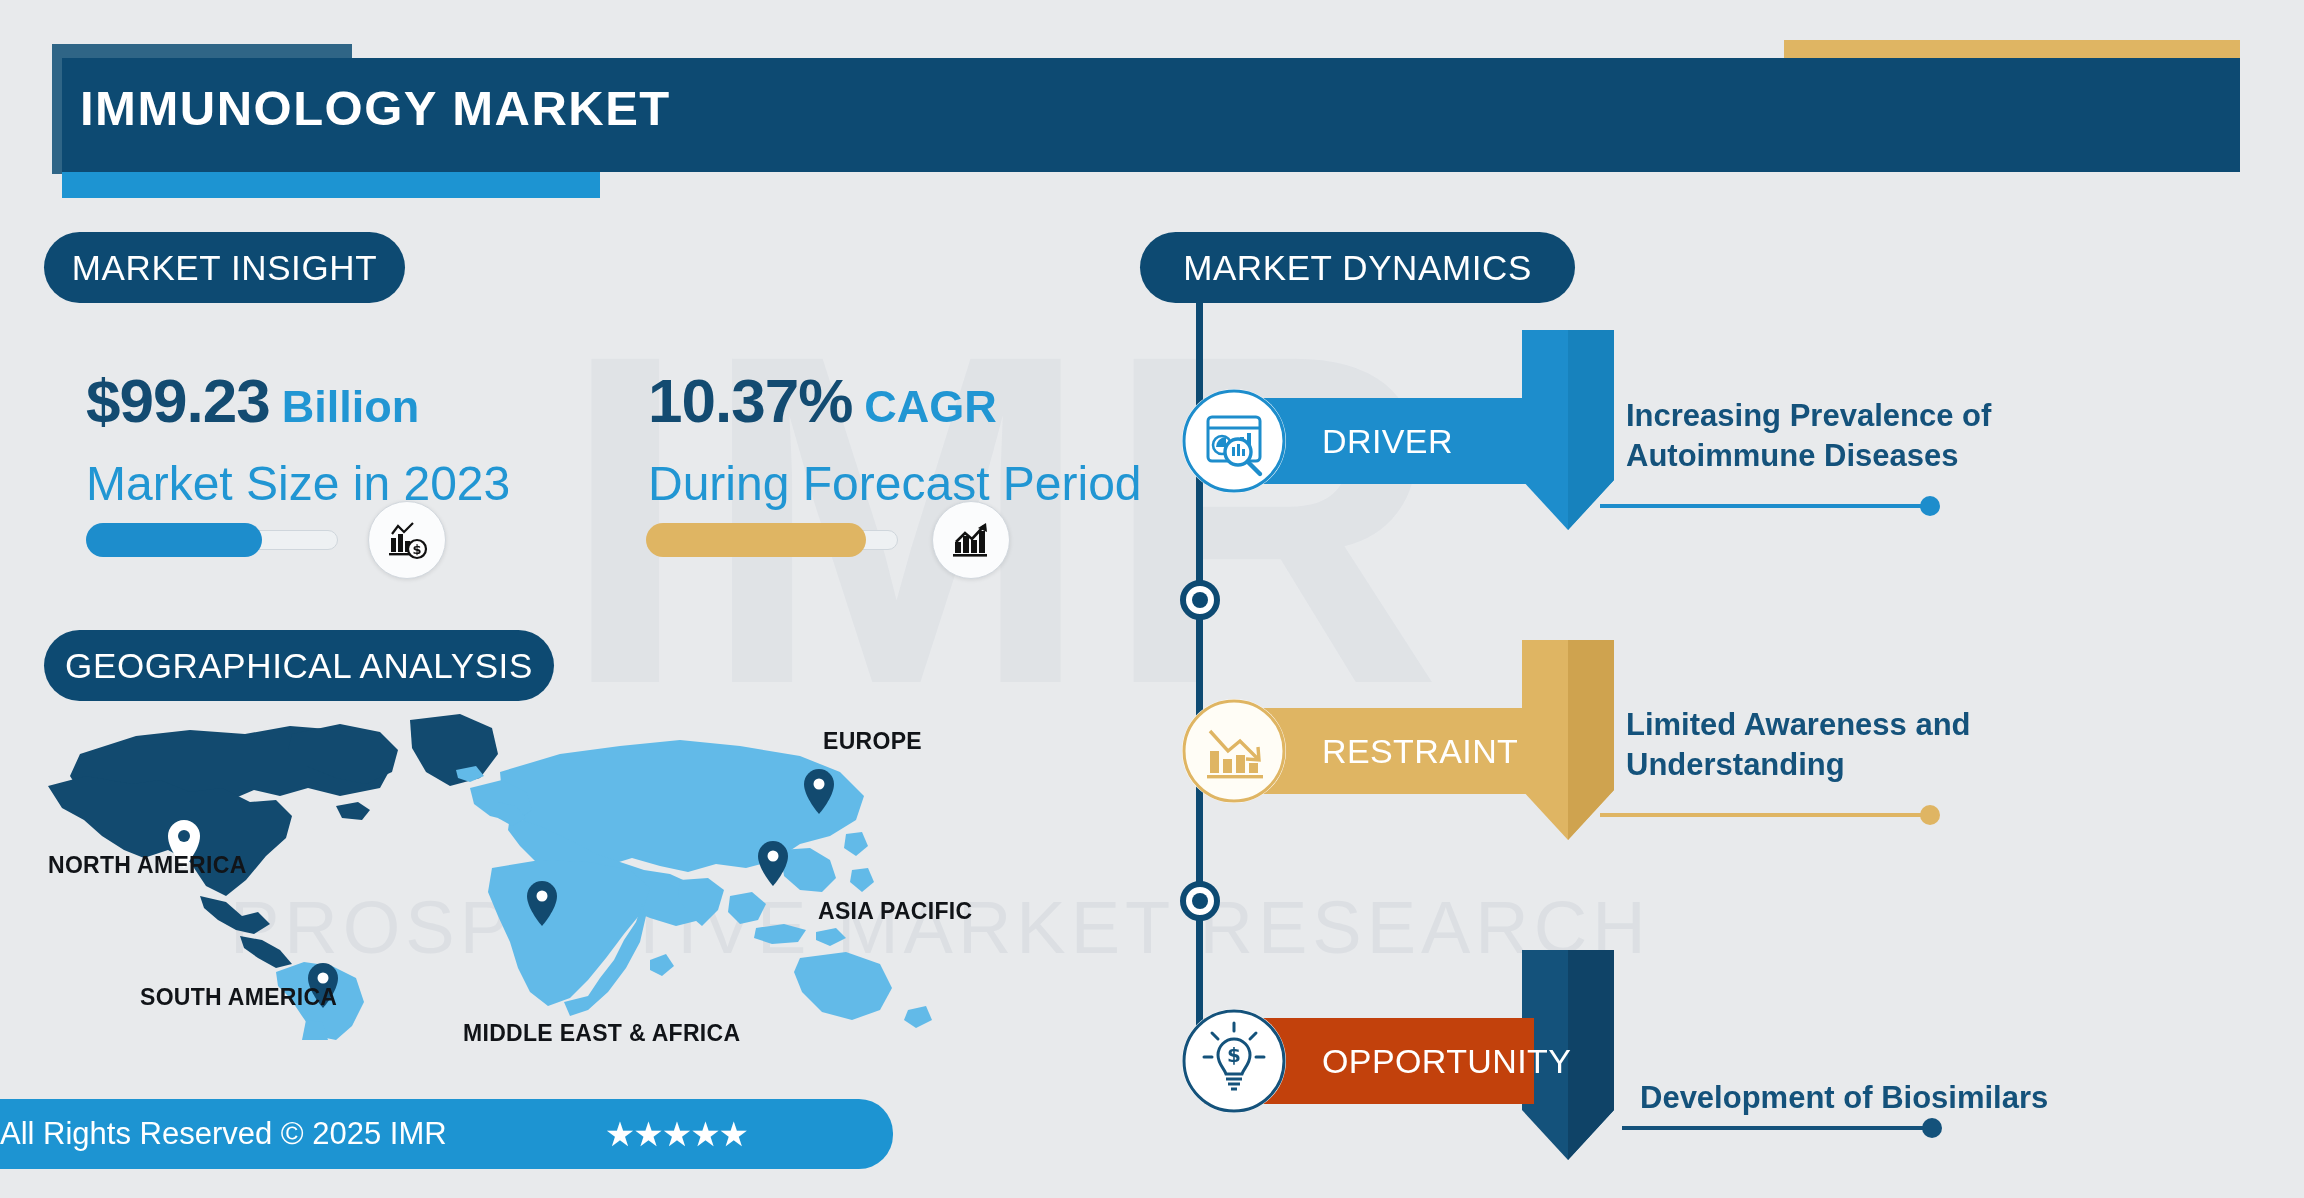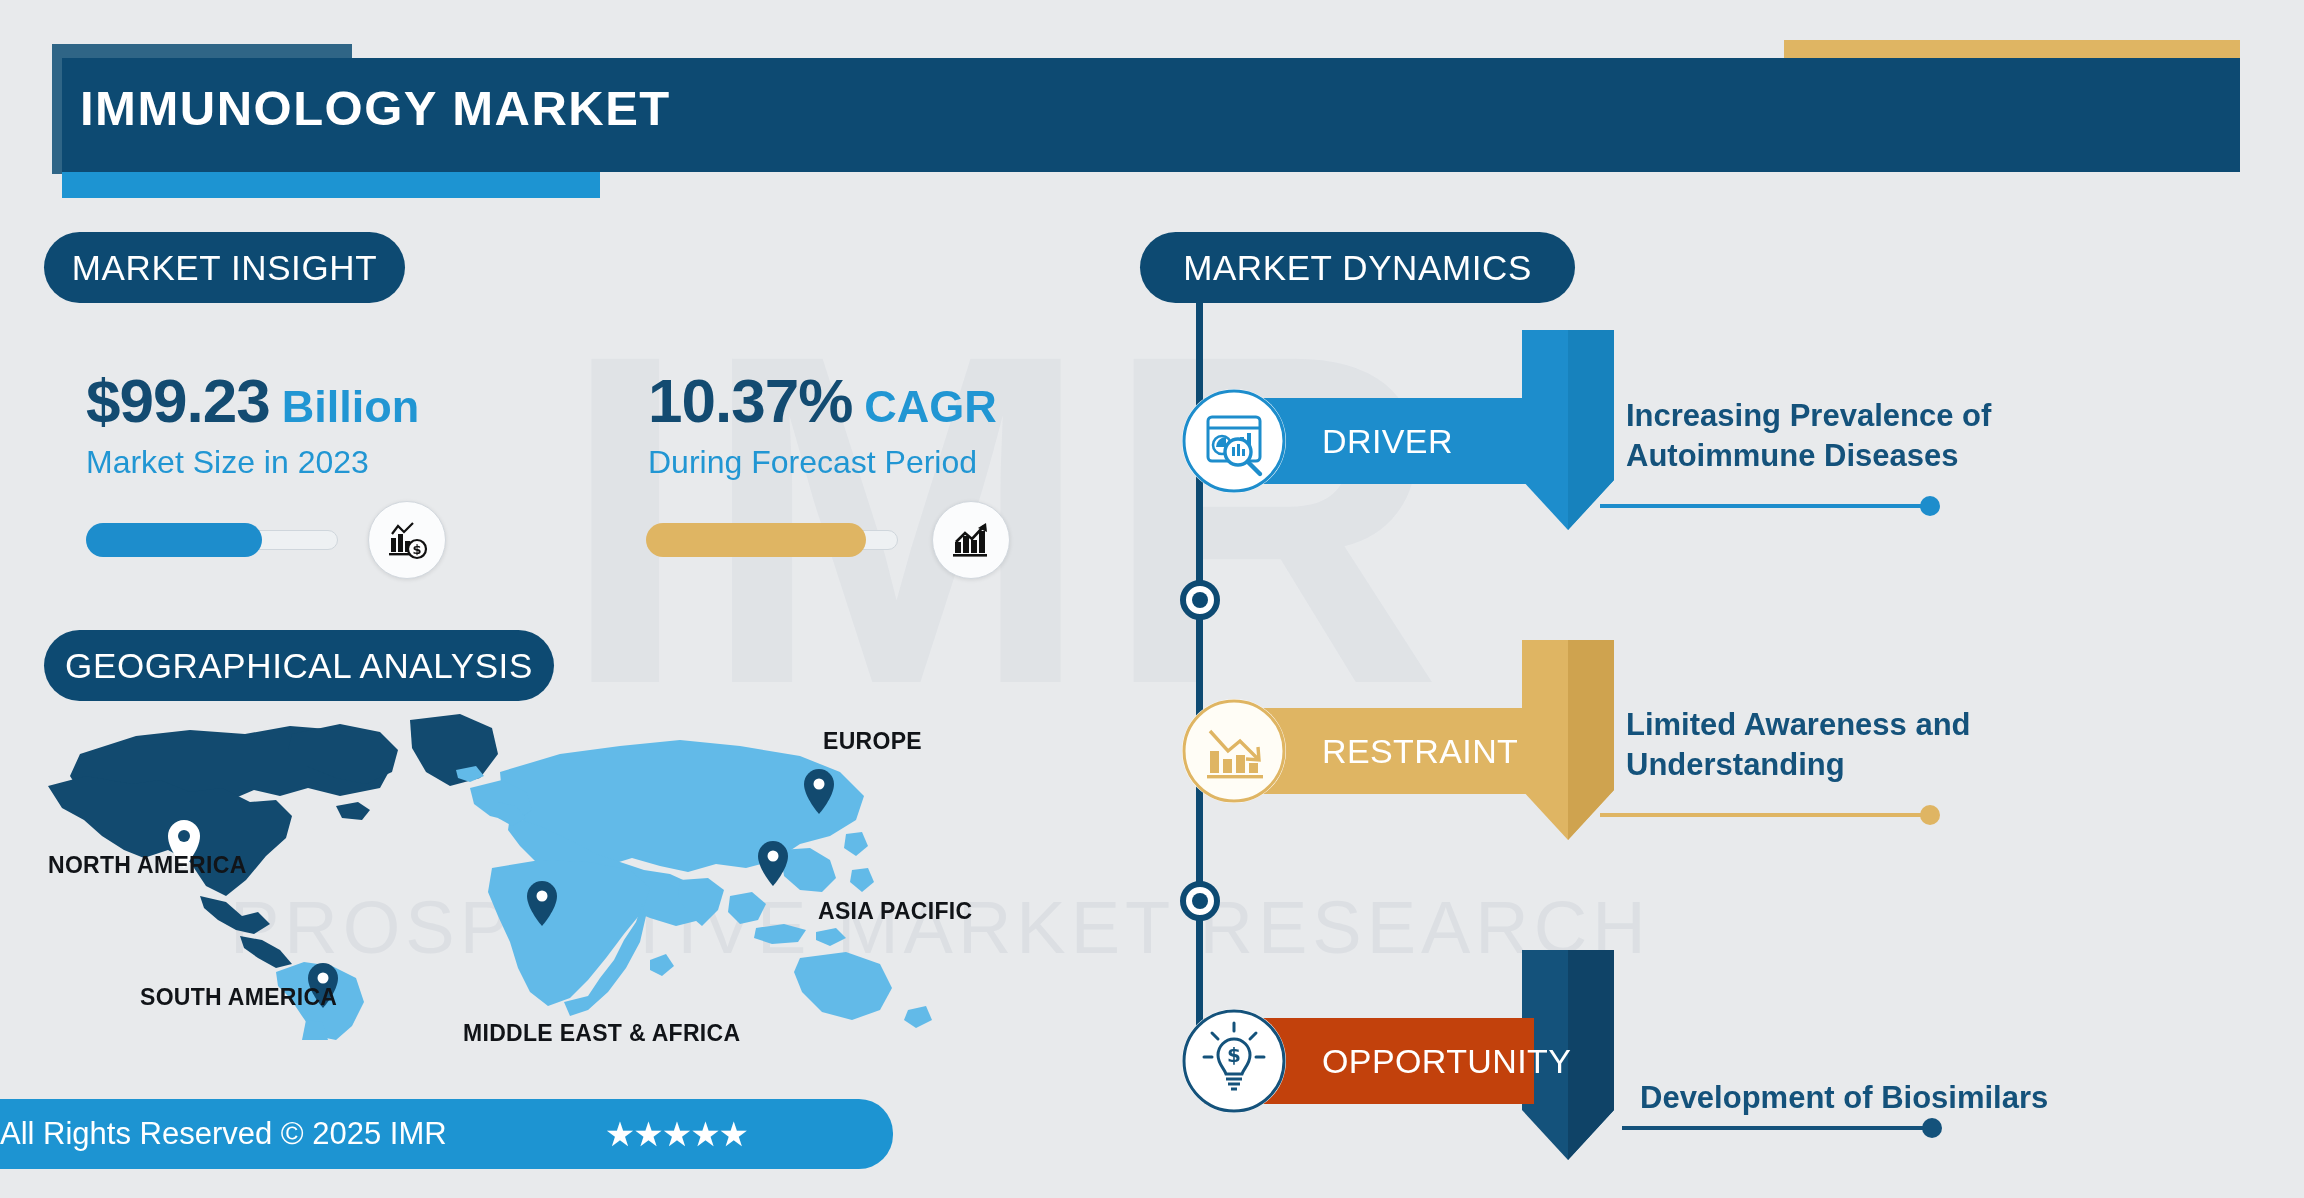--- a/index.html
+++ b/index.html
@@ -76,22 +76,22 @@
   #stat-2 { left:648px; top:365px; }
   .stat-value {
     font-size:62px; font-weight:bold; color:#134b71;
     letter-spacing:-1px; display:inline-block; vertical-align:baseline;
   }
   .stat-unit {
     font-size:45px; font-weight:bold; color:#2196d3;
     margin-left:12px; display:inline-block; vertical-align:baseline;
   }
   .stat-sub {
-    margin-top:8px;
-    font-size:32px; font-weight:normal; color:#2196d3;
+    margin-top:20px;
+    font-size:48px; font-weight:normal; color:#2196d3;
     white-space:nowrap;
   }
 
   .track {
     position:absolute; z-index:6;
     height:20px; border:1px solid #cfd6dc; border-radius:12px;
     background:#eef1f3;
   }
   #track-1 { left:88px;  top:530px; width:250px; }
   #track-2 { left:648px; top:530px; width:250px; }

